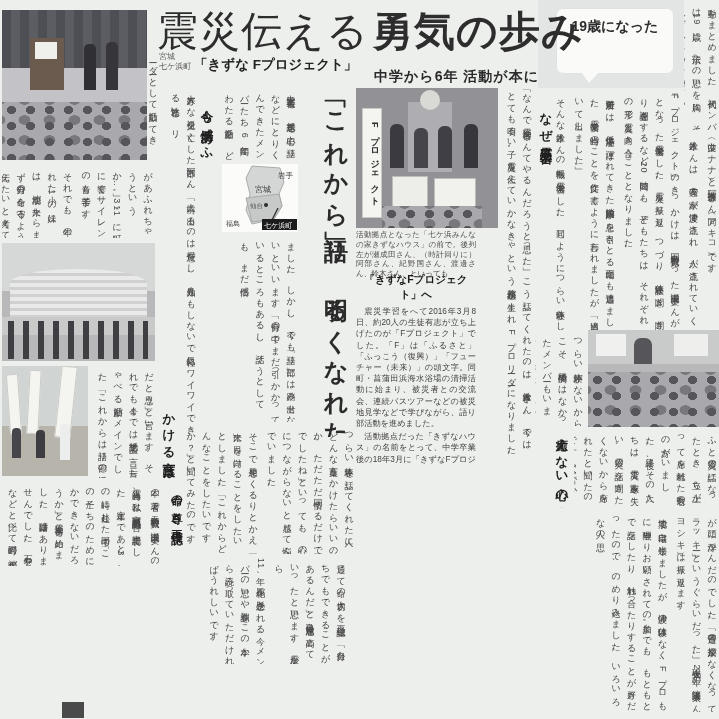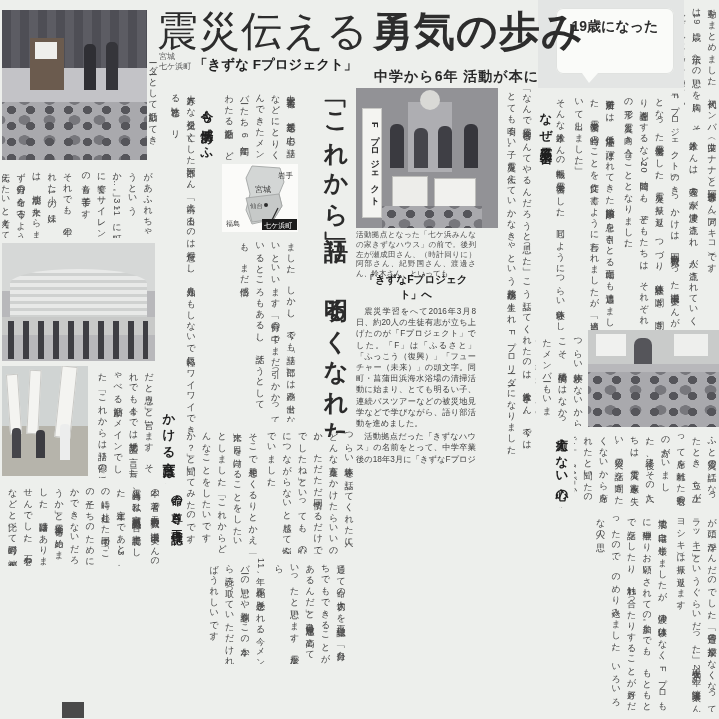--- a/index.html
+++ b/index.html
@@ -140,21 +140,21 @@
   <div class="abs" style="left:108px;top:36px;width:14px;height:44px;background:#36363c;border-radius:6px 6px 0 0;"></div>
   <div class="abs" style="left:36px;top:88px;width:34px;height:30px;background:#ededea;border:1px solid #bdbdba;"></div>
   <div class="abs" style="left:78px;top:90px;width:40px;height:30px;background:#f1f1ee;border:1px solid #bdbdba;"></div>
   <div class="abs crowd" style="left:26px;top:118px;width:100px;height:22px;"></div>
 </div>
 <div class="abs caption" style="left:356px;top:230px;width:120px;height:40px;">活動拠点となった「七ケ浜みんなの家きずなハウス」の前で。後列左が瀬成田さん、（時計回りに）阿部さん、紀野国さん、渡邊さん、鈴木さん、といっても</div>
 
 <div class="abs" style="left:356px;top:272px;width:120px;height:196px;">
   <div class="boxtitle" style="margin-bottom:4px;">「きずなFプロジェクト」へ</div>
   <div class="boxbody" style="height:160px;overflow:hidden;">
-      <p>震災学習をへて2016年3月8日、約20人の生徒有志が立ち上げたのが「Fプロジェクト」でした。「F」は「ふるさと」「ふっこう（復興）」「フューチャー（未来）」の頭文字。同町・菖蒲田浜海水浴場の清掃活動に始まり、とても明るい子、連続バスツアーなどの被災地見学などで学びながら、語り部活動を進めました。</p>
+      <p>震災学習をへて2016年3月8日、約20人の生徒有志が立ち上げたのが「Fプロジェクト」でした。「F」は「ふるさと」「ふっこう（復興）」「フューチャー（未来）」の頭文字。同町・菖蒲田浜海水浴場の清掃活動に始まり、被災者との交流会、連続バスツアーなどの被災地見学などで学びながら、語り部活動を進めました。</p>
       <p>活動拠点だった「きずなハウス」の名前をとって、中学卒業後の18年3月に「きずなFプロジェクト」と改名。紙芝居を通して震災伝承を続けています。紙芝居「みゆうとゆうみ　つなみとかぞくのはなし」は、岩手県陸前高田市での津波で母と祖母を失い、同中学校に転校してきた双子の姉妹が主人公。2人はプロジェクトのメンバーです。</p>
     </div>
 </div>
 
 <div class="abs vblock" style="left:472px;top:86px;width:62px;height:376px;">
     <p>「なんで震災学習なんてやるんだろうと思った」。こう話してくれたのは、鈴木寧々さん。今では、とても明るい子。震災を伝えていかなきゃという義務感が生まれ、Fプロリーダーになりました。</p>
   </div>
 
 <div class="abs vsub" style="left:538px;top:104px;width:16px;height:92px;">なぜ震災学習？</div>
 <div class="abs vblock" style="left:556px;top:92px;width:126px;height:238px;">

